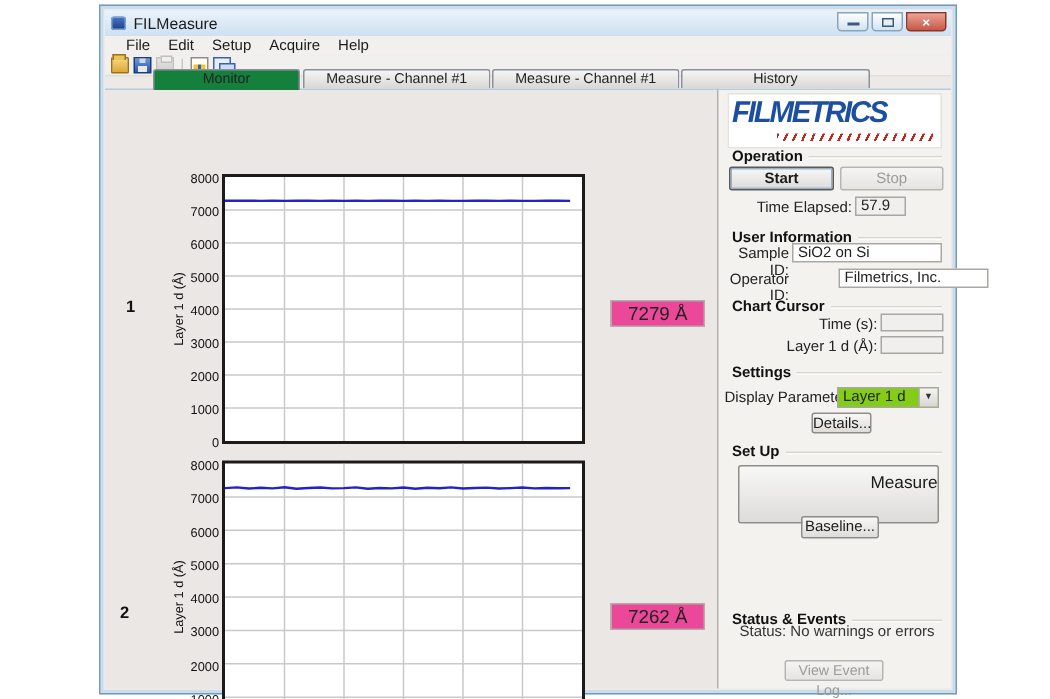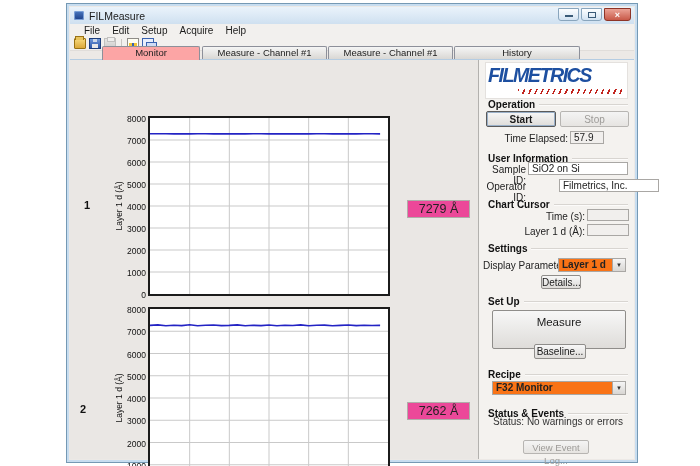--- a/index.html
+++ b/index.html
@@ -50,21 +50,21 @@
                            background:linear-gradient(90deg,#f2c331 0 3px,#3a62b0 3px 5px,#f2c331 5px 8px); }
   .icon-screens { background:#e8eefb; border:1px solid #3a62b0; }
   .icon-screens::before { content:""; position:absolute; left:3px; top:3px; width:9px; height:8px;
                           background:#cfdcf5; border:1px solid #3a62b0; }
 
   
   #tabbar { position:absolute; left:3px; top:42px; right:3px; height:13px; }
   .tab { position:absolute; top:0; height:13px; border:1px solid #8d909a; border-bottom:none;
          border-radius:2px 2px 0 0; background:linear-gradient(#f5f5f5,#d9d7d4);
          font-size:9.5px; color:#222; text-align:center; line-height:12px; }
-  .tab.active { background:#fca5a5; height:14px; z-index:2; font-weight:normal; }
+  .tab.active { background:#15803d; height:14px; z-index:2; font-weight:normal; }
   #tabline { position:absolute; left:3px; top:55px; right:3px; height:1px; background:#b4cce2; z-index:1; }
 
   
   #content { position:absolute; left:3px; top:55px; right:3px; bottom:3px; background:#eae7e4; }
   #chartpage { position:absolute; left:0; top:0; width:408px; bottom:0; }
   #panel { position:absolute; left:408px; right:0; top:0; bottom:0;
            background:#f4f2ef; border-left:1px solid #b3b1ae;padding-left:15px; }
 
   
   .chan-num { position:absolute; font-size:11px; font-weight:bold; color:#111;
@@ -86,22 +86,22 @@
   .btn { position:absolute; background:linear-gradient(#f7f7f7,#dedcd9);
          border:1px solid #8f8d8a; border-radius:2px; font-size:10px; color:#1b1b1b;
          text-align:center; }
   .btn.default { border-color:#5a5a5a; box-shadow: inset 0 0 0 1px #9ab0c8; font-weight:bold; }
   .btn.disabled { color:#9d9b98; border-color:#b7b5b2; background:linear-gradient(#f4f4f4,#e6e4e1); }
   .plabel { position:absolute; font-size:10px; color:#222; }
   .r { text-align:right; }
   .field { position:absolute; background:#fff; border:1px solid #a9a7a4; font-size:10px;
            color:#222; padding:0 3px; line-height:11px; }
   .field.ro { background:#f1efed; }
-  .combo { position:absolute; background:#f97316; border:1px solid #a9a7a4; font-size:10px;
-           color:#222;font-weight:bold; }
+  .combo { position:absolute; background:#84cc16; border:1px solid #a9a7a4; font-size:10px;
+           color:#222; }
   .combo .txt { position:absolute; left:3px; top:0; bottom:0; line-height:12px; }
   .combo .arrow { position:absolute; right:0; top:0; bottom:0; width:13px;
                   background:linear-gradient(#f5f5f5,#d8d6d3); border-left:1px solid #a9a7a4;
                   font-size:6px; color:#333; text-align:center; line-height:12px; }
 
   
   #logo { position:absolute; left:6px; top:3px; width:143px; height:37px; background:#ffffff;
           border:1px solid #e4e1de; overflow:hidden; }
   #logo-text { position:absolute; left:2px; top:1px; font-size:20px; font-weight:bold;
                font-style:italic; color:#1d4fa0; letter-spacing:-1.5px; transform:scaleX(.98);
@@ -261,31 +261,23 @@
       <div class="combo" style="left:79px; top:199px; width:68px; height:14px;">
         <span class="txt">Layer 1 d</span>
         <span class="arrow">▼</span>
       </div>
       <div class="btn" style="left:62px; top:216px; width:40px; height:14px; line-height:13px;">Details...</div>
 
       <div class="hdr" style="top:237px;align-items:center;">
           <span>Set Up</span>
           <i></i>
         </div>
-      <div class="btn" style="left:13px; top:251px; width:134px; height:39px; line-height:23px; font-size:11.5px;">Measure</div>
+      <div class="btn" style="left:13px; top:251px; width:134px; height:39px; line-height:23px; font-size:11.5px;text-align:right;">Measure</div>
       <div class="btn" style="left:55px; top:285px; width:52px; height:15px; line-height:14px;">Baseline...</div>
 
-      <div class="hdr" style="top:310px;">
-          <span>Recipe</span>
-          <i></i>
-        </div>
-      <div class="combo" style="left:13px; top:322px; width:134px; height:14px;">
-        <span class="txt">F32 Monitor</span>
-        <span class="arrow">▼</span>
-      </div>
 
       <div class="hdr" style="top:349px;">
           <span>Status &amp; Events</span>
           <i></i>
         </div>
       <div id="status-text" style="top:357px;">Status: No warnings or errors</div>
       <div class="btn disabled" style="left:44px; top:381px; width:66px; height:14px; line-height:13px; font-size:9.5px;">View Event Log...</div>
     </div>
   </div>
 </div>

